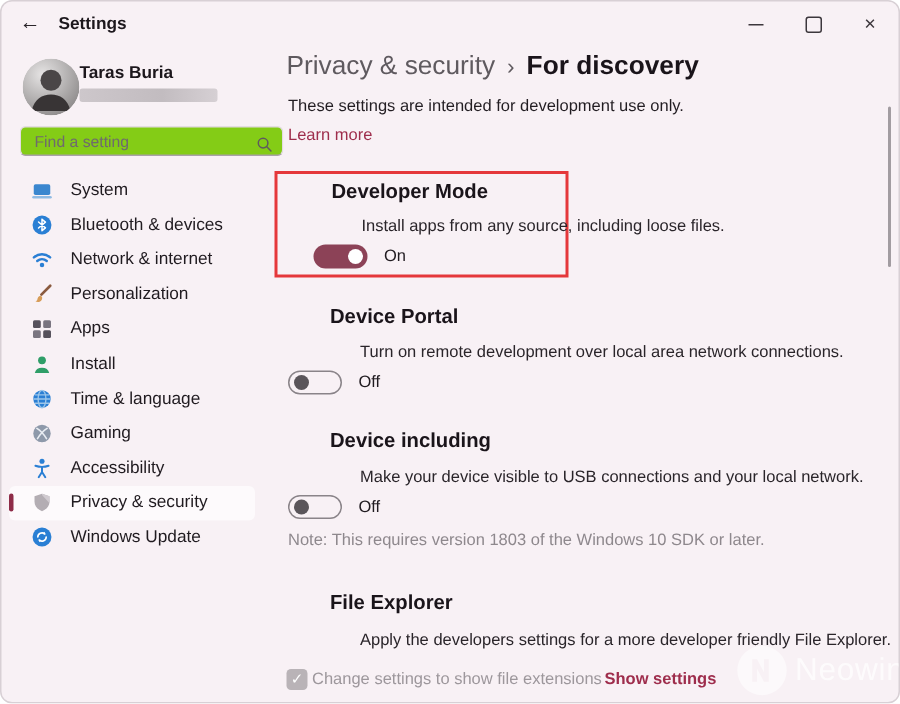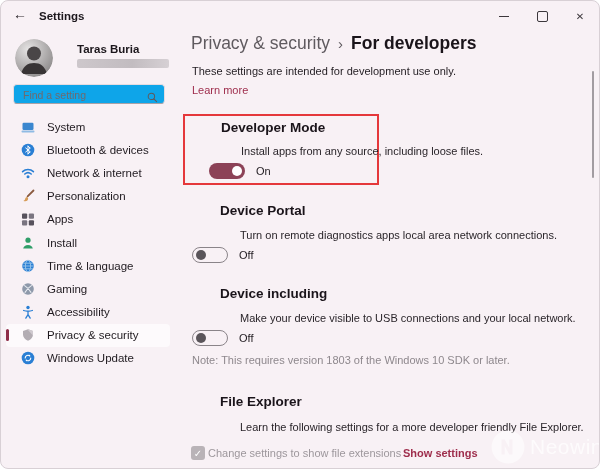--- a/index.html
+++ b/index.html
@@ -12,25 +12,25 @@
   .app-title{left:38px;top:9px;font-size:11.5px;font-weight:700;}
   .win-controls{right:0;top:0;display:flex;}
   .win-btn{width:38px;height:30px;display:flex;align-items:center;justify-content:center;color:#3c373c;}
   .min-glyph{display:block;width:10px;height:1px;background:#3c373c;}
   .max-glyph{display:block;width:9px;height:9px;border:1px solid #3c373c;border-radius:2px;}
   .close-glyph{font-size:10px;}
 
   
   .account{left:14px;top:38px;display:flex;align-items:flex-start;}
   .avatar{width:38px;height:38px;border-radius:50%;overflow:hidden;flex:0 0 auto;}
-  .acct-text{margin-left:24px;padding-top:4px;}
+  .acct-text{margin-left:0;padding-top:4px;}
   .acct-name{font-size:11.5px;font-weight:700;}
   .acct-redacted{margin-top:4px;width:92px;height:9px;border-radius:2px;
                  background:linear-gradient(90deg,#cdc7cb,#c2bcc0 60%,#d6d0d4);}
-  .searchbox{left:12px;top:83px;width:152px;height:20px;background:#0ea5e9;border:1px solid #e4dce1;
+  .searchbox{left:12px;top:83px;width:176px;height:20px;background:#84cc16;border:1px solid #e4dce1;
              border-bottom-color:#a9a2a7;border-radius:4px;box-sizing:border-box;text-decoration:underline;}
   .searchbox input{position:absolute;left:7px;top:1px;width:118px;height:16px;border:0;outline:0;
                    background:transparent;font-family:"Liberation Sans",sans-serif;font-size:10.5px;color:#2a252a;}
   .searchbox input::placeholder{color:#6f6a6e;}
   .search-ic{position:absolute;right:6px;top:4px;width:11px;height:11px;}
 
   .nav{left:5px;top:114px;width:164px;}
   .nav-item{position:relative;height:23.2px;display:flex;align-items:center;padding-left:15px;
             border-radius:4px;cursor:pointer;box-sizing:border-box;}
   .nav-item.selected{background:rgba(255,255,255,0.65);}
@@ -236,58 +236,58 @@
             <path d="M4.2 7a2.8 2.8 0 0 1 4.6-2.1M9.8 7a2.8 2.8 0 0 1-4.6 2.1" stroke="#fff" stroke-width="1.1" fill="none" stroke-linecap="round"></path>
             <path d="M8.8 3.5l.4 1.8-1.8-.3z" fill="#fff"></path>
             <path d="M5.2 10.5l-.4-1.8 1.8.3z" fill="#fff"></path>
           </svg>
         </span>
       <span class="nav-label">Windows Update</span>
     </div>
   </div>
 
   <div class="abs breadcrumb">
-    <span class="bc-parent">Privacy &amp; security</span><span class="bc-sep">›</span><span class="bc-current">For developers</span>
+    <span class="bc-parent">Privacy &amp; security</span><span class="bc-sep">›</span><span class="bc-current">For discovery</span>
   </div>
 
   <div class="abs intro-text">These settings are intended for development use only.</div>
   <div class="abs learn-more">Learn more</div>
 
   <div class="abs highlight-box"></div>
 
   <div class="abs sec-title" style="left:192px;top:119px;">Developer Mode</div>
   <div class="abs sec-desc" style="left:192px;top:144px;">Install apps from any source, including loose files.</div>
   <div class="abs toggle-row" style="left:192px;top:162px;padding-left:16px;">
     <span class="toggle on">
         <span class="knob"></span>
       </span>
     <span class="toggle-label">On</span>
   </div>
 
   <div class="abs sec-title" style="left:191px;top:202px;">Device Portal</div>
-  <div class="abs sec-desc" style="left:191px;top:228px;">Turn on remote diagnostics apps local area network connections.</div>
+  <div class="abs sec-desc" style="left:191px;top:228px;">Turn on remote development over local area network connections.</div>
   <div class="abs toggle-row" style="left:191px;top:246px;">
     <span class="toggle off">
         <span class="knob"></span>
       </span>
     <span class="toggle-label">Off</span>
   </div>
 
   <div class="abs sec-title" style="left:191px;top:285px;">Device including</div>
   <div class="abs sec-desc" style="left:191px;top:311px;">Make your device visible to USB connections and your local network.</div>
   <div class="abs toggle-row" style="left:191px;top:329px;">
     <span class="toggle off">
         <span class="knob"></span>
       </span>
     <span class="toggle-label">Off</span>
   </div>
   <div class="abs note-text" style="left:191px;top:353px;">Note: This requires version 1803 of the Windows 10 SDK or later.</div>
 
   <div class="abs sec-title" style="left:191px;top:393px;">File Explorer</div>
-  <div class="abs sec-desc" style="left:191px;top:420px;">Learn the following settings for a more developer friendly File Explorer.</div>
+  <div class="abs sec-desc" style="left:191px;top:420px;">Apply the developers settings for a more developer friendly File Explorer.</div>
   <div class="abs chk-row" style="left:190px;top:445px;">
     <span class="checkbox">
         <span>✓</span>
       </span>
     <span class="chk-label">Change settings to show file extensions</span>
   </div>
   <div class="abs show-settings">Show settings</div>
 
   <div class="abs scrollbar-thumb"></div>
 

